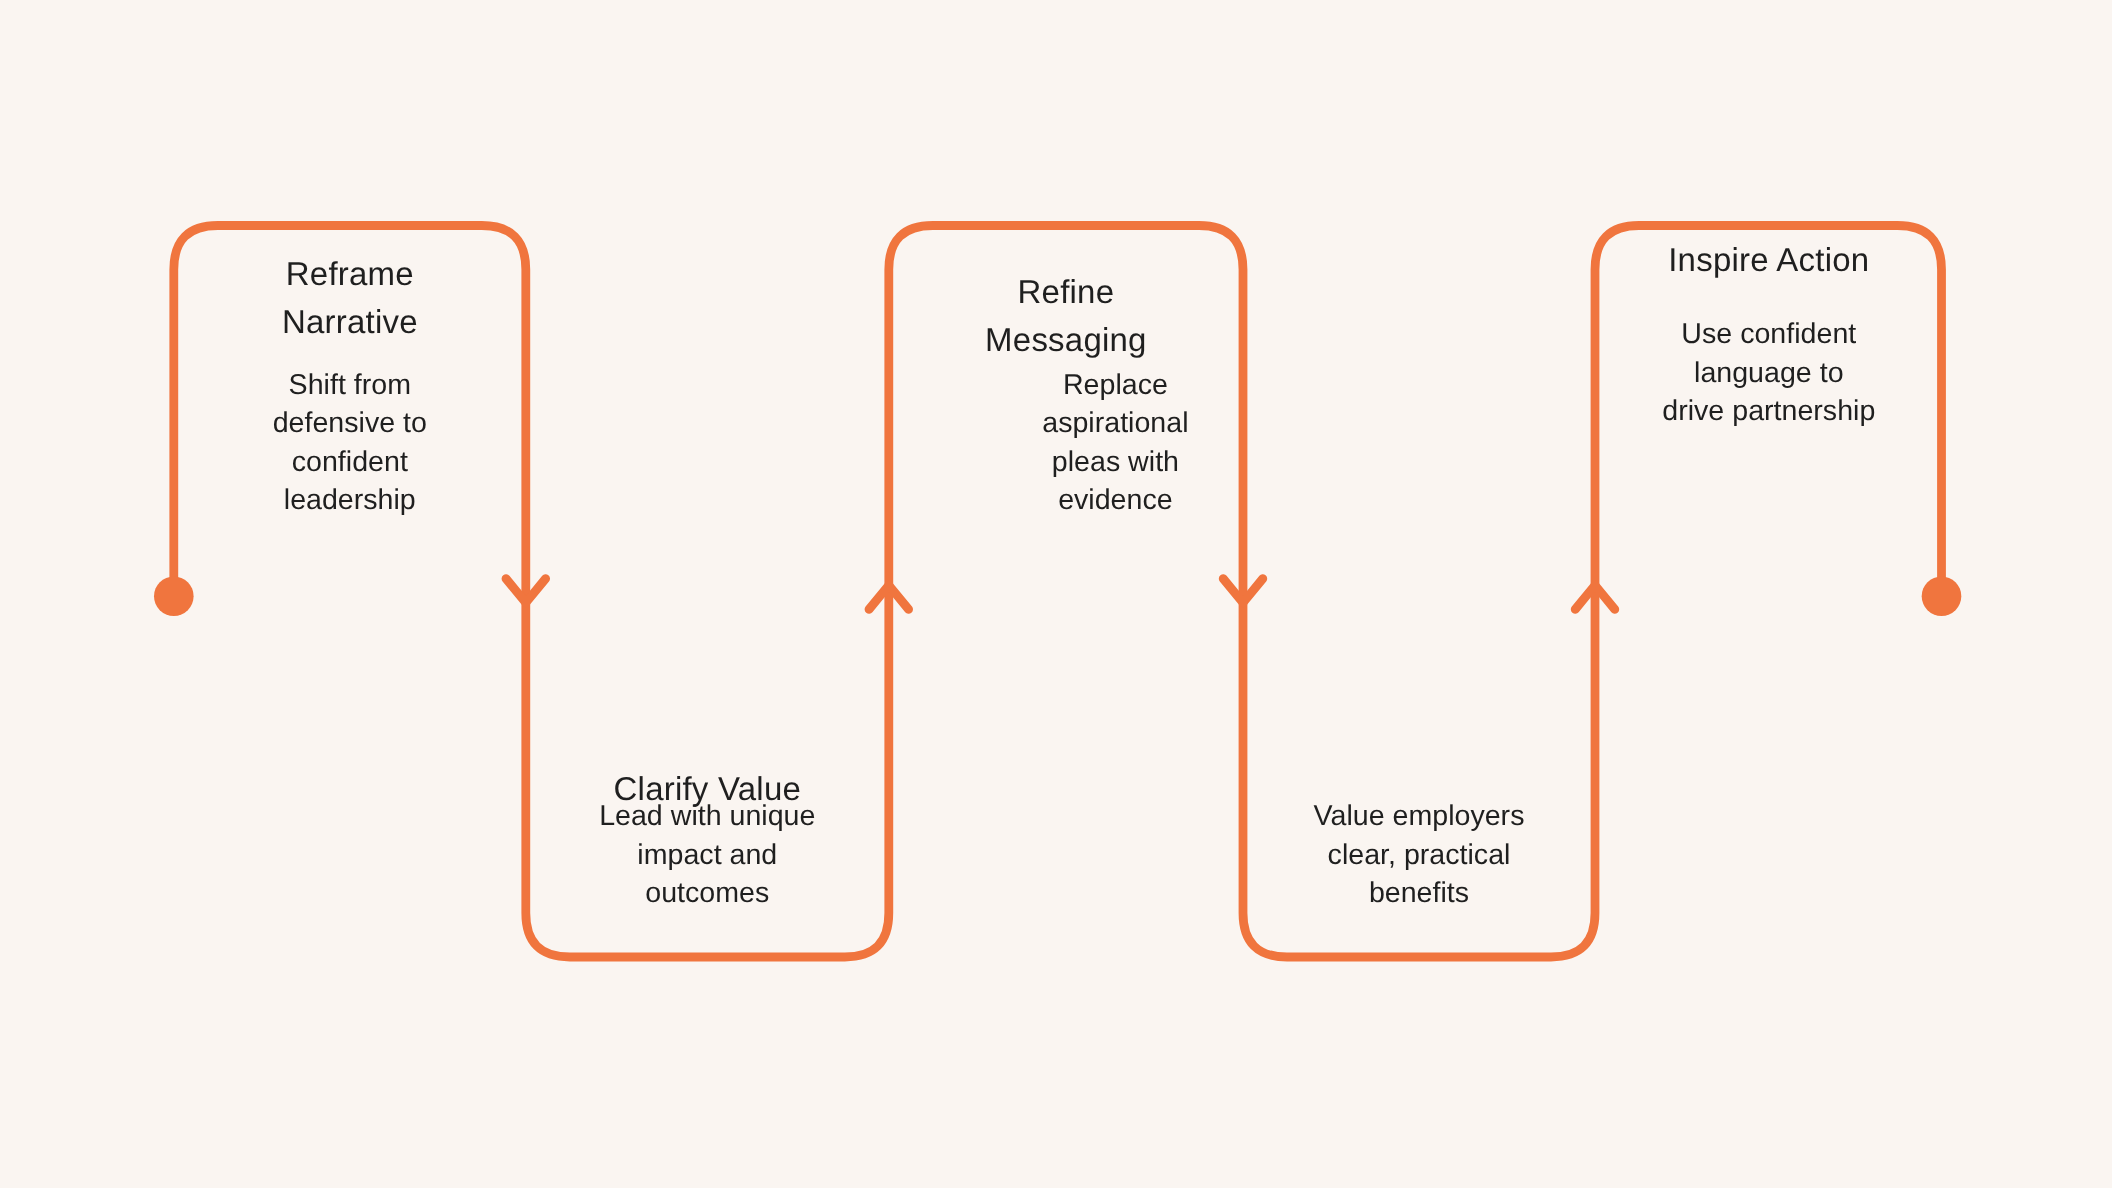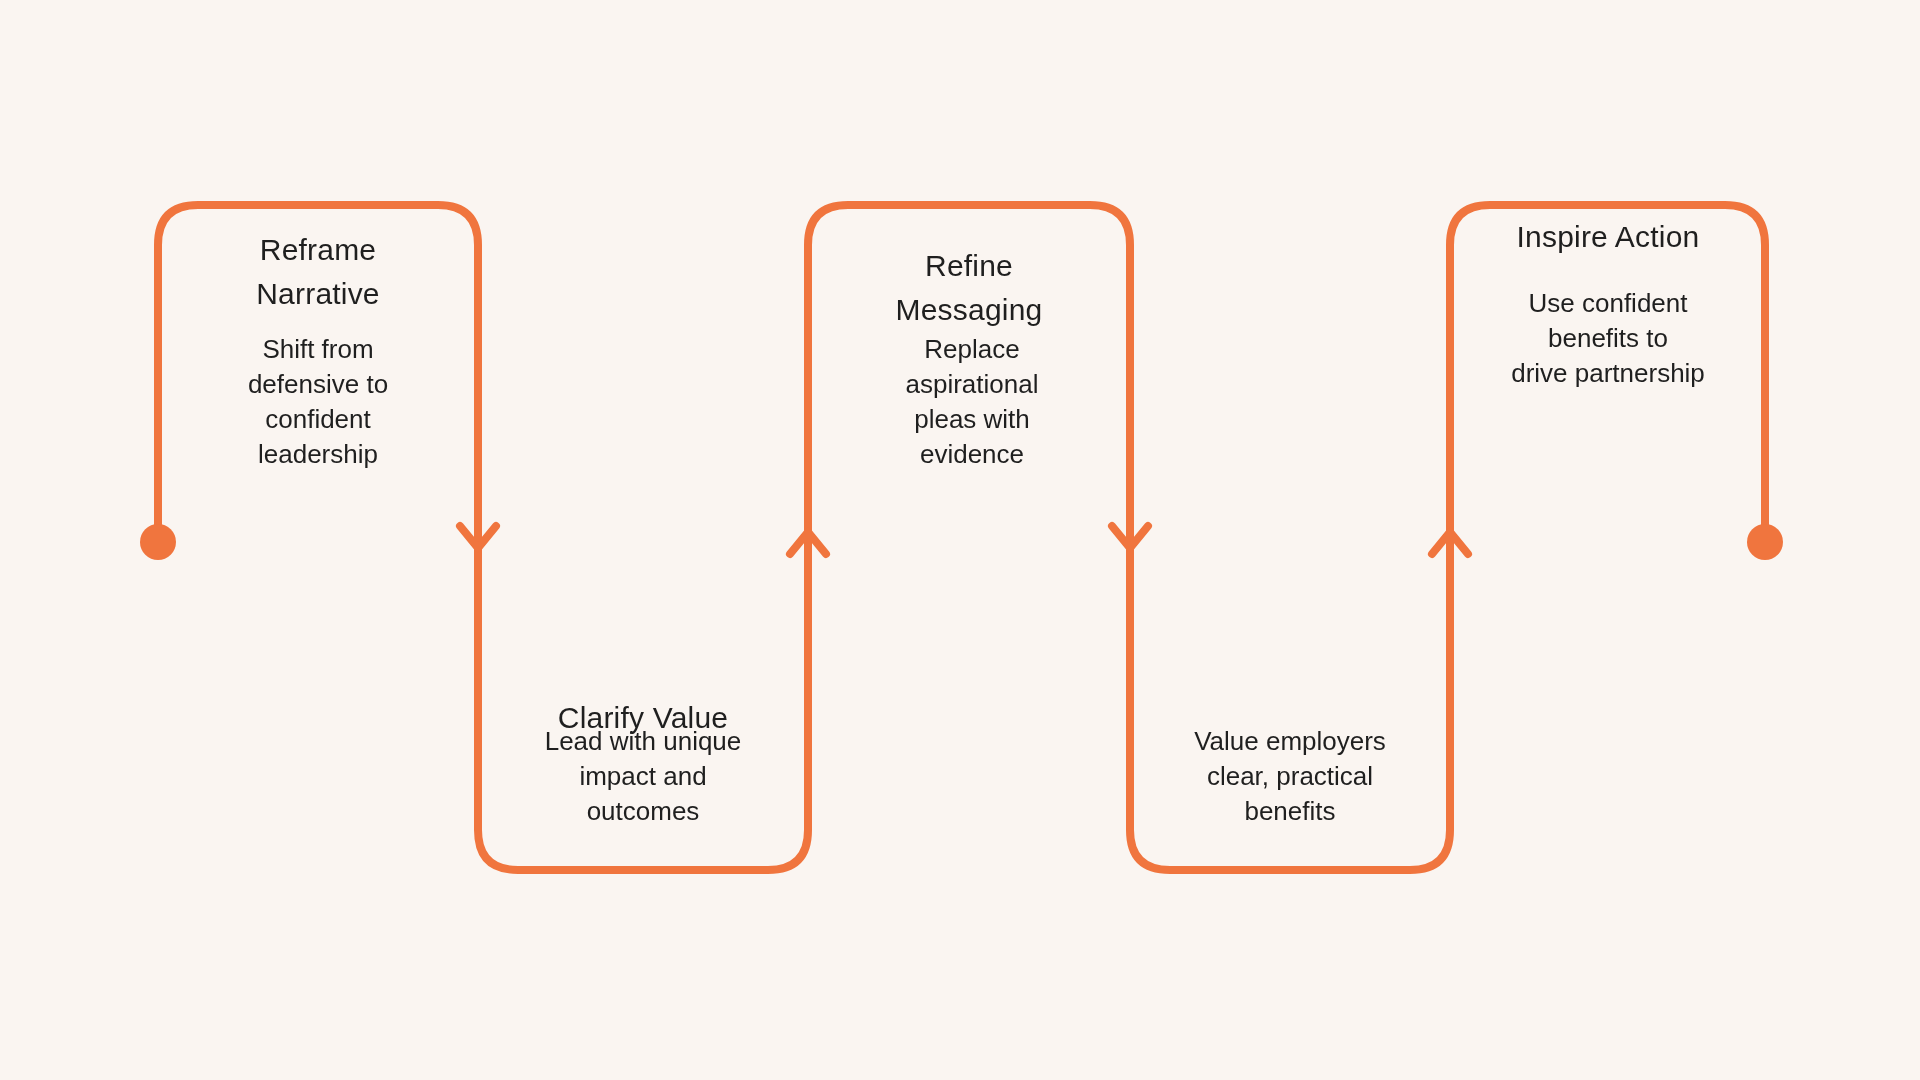--- a/index.html
+++ b/index.html
@@ -48,21 +48,21 @@
   .step-desc {
     font-size: 26px;
     font-weight: 400;
     line-height: 35px;
   }
   .t1 { left: 178px;  top: 228px; }
   .d1 { left: 178px;  top: 332px; }
   .t2 { left: 503px;  top: 696px; text-align: center; }
   .d2 { left: 503px;  top: 724px; }
   .t3 { left: 829px;  top: 228px; margin-top: 16px; }
-  .d3 { left: 832px;  top: 332px; }
+  .d3 { left: 874px;  top: 332px; }
   .t4 { left: 1150px; top: 624px; }
   .d4 { left: 1150px; top: 724px; }
   .t5 { left: 1468px; top: 215px; }
   .d5 { left: 1468px; top: 286px; }
 </style>
 </head>
 <body>
 
 <div class="stage">
 
@@ -105,16 +105,16 @@
 aspirational
 pleas with
 evidence</div>
 
   <div class="step-desc d4">Value employers
 clear, practical
 benefits</div>
 
   <div class="step-title t5">Inspire Action</div>
   <div class="step-desc d5">Use confident
-benefits to
+language to
 drive partnership</div>
 
 </div>
 
 </body></html>

